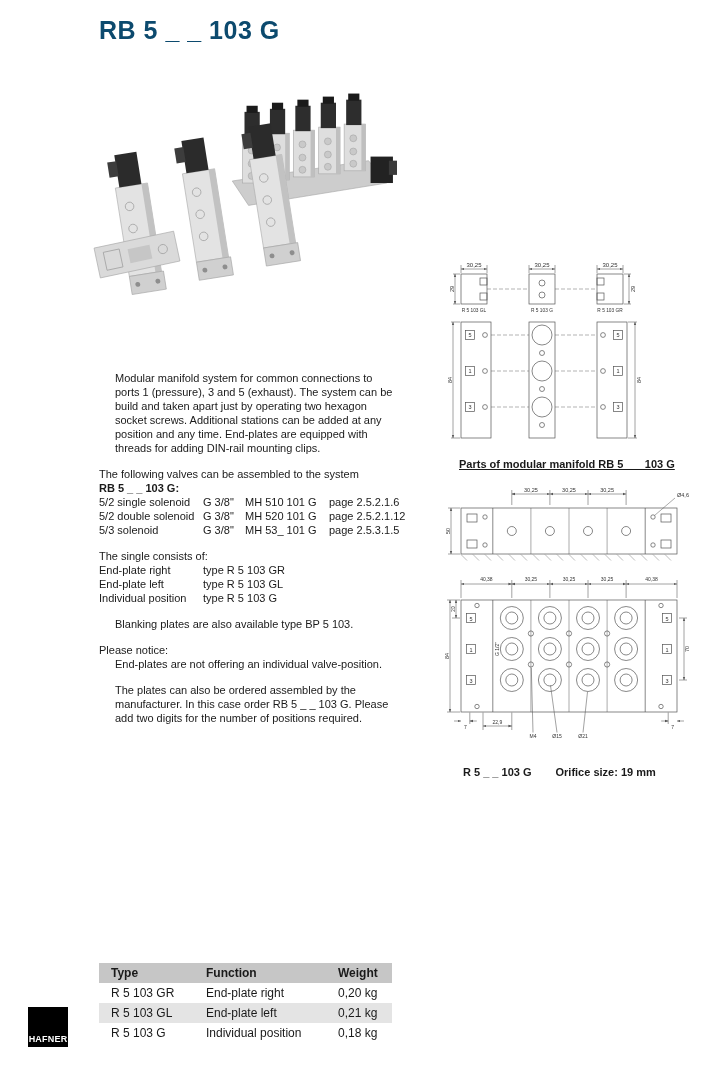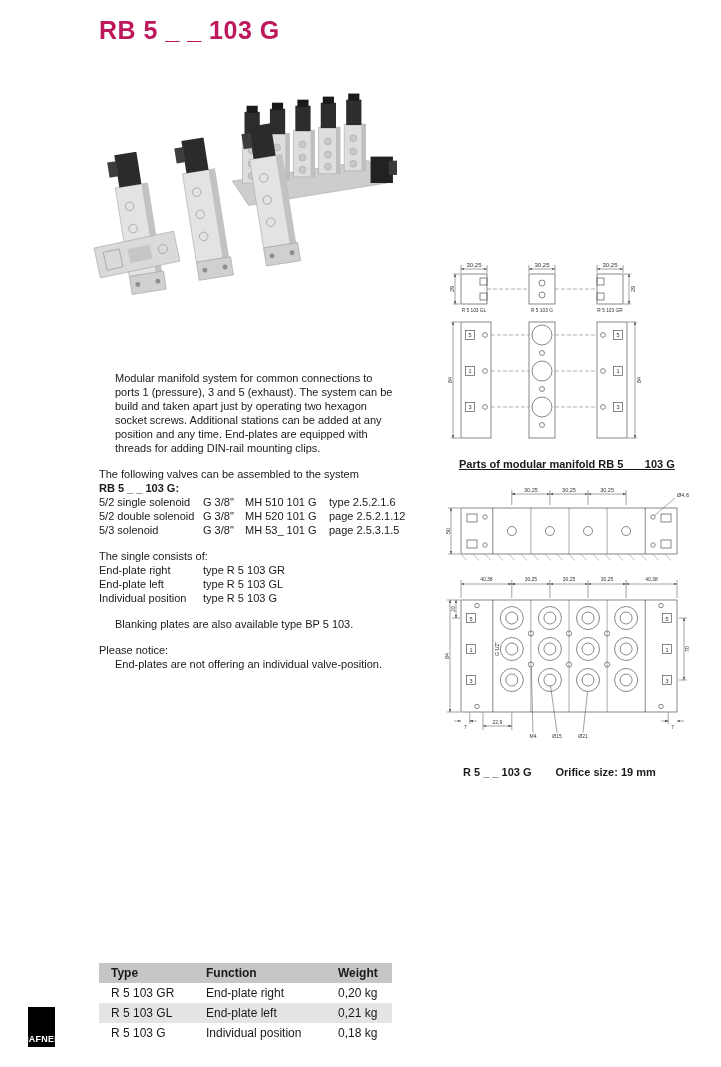--- a/index.html
+++ b/index.html
@@ -1,39 +1,39 @@
 <!DOCTYPE html>
 <html><head>
 <meta charset="utf-8">
 <style>
   html,body { margin:0; padding:0; background:#fff; }
   .page { position:relative; width:721px; height:1067px; background:#ffffff;
           font-family:"Liberation Sans", sans-serif; color:#1a1a1a; overflow:hidden; }
   .title { position:absolute; left:99px; top:16px; margin:0; font-size:25px;
-           font-weight:bold; color:#be185d; letter-spacing:.5px; }
+           font-weight:bold; color:#0c4a6e; letter-spacing:.5px; }
   .photo { position:absolute; left:92px; top:86px; width:305px; height:252px; }
   .text-col { position:absolute; left:99px; top:371px; width:312px; font-size:11px; line-height:14px; }
   .text-col p { margin:0 16px 12px; }
   .text-col p.tight { margin:0; }
   .bold { font-weight:bold; }
   .valve-grid { display:grid; grid-template-columns:104px 42px 84px auto; margin:0 0 12px; }
   .sys-grid { display:grid; grid-template-columns:104px auto; margin:0 0 12px; }
   .diagram { position:absolute; }
   .d1 { left:447px; top:260px; }
   .d2 { left:443px; top:484px; }
   .caption { position:absolute; font-size:11px; font-weight:bold; white-space:nowrap; }
   .c1 { left:459px; top:458px;text-decoration:underline; }
   .c2 { left:463px; top:766px; }
   .c2 .orifice { font-weight:bold; margin-left:24px; }
   .spec-table { position:absolute; left:99px; top:963px; border-collapse:collapse; font-size:12px; }
   .spec-table th { background:#c6c6c6; font-weight:bold; text-align:left; }
   .spec-table th, .spec-table td { padding:3px 8px 3px 12px; box-sizing:border-box; }
   .spec-table .w1 { width:95px;margin-left:28px; } .spec-table .w2 { width:132px; } .spec-table .w3 { width:66px; }
   .spec-table tr.alt td { background:#e4e4e4; }
-  .logo { position:absolute; left:28px; top:1007px; width:27px; height:40px; background:#000;
+  .logo { position:absolute; left:28px; top:1007px; width:40px; height:40px; background:#000;
           color:#fff; font-size:9px; font-weight:bold; display:flex; align-items:flex-end;
           justify-content:center; padding-bottom:3px; box-sizing:border-box; letter-spacing:.2px; }
   svg { display:block; }
   svg text { font-family:"Liberation Sans", sans-serif; fill:#333; stroke:none; }
 </style>
 </head>
 <body>
 
 <div class="page">
 
@@ -141,21 +141,21 @@
   </div>
 
   <div class="text-col">
     <p>Modular manifold system for common connections to ports 1 (pressure), 3 and 5 (exhaust). The system can be build and taken apart just by operating two hexagon socket screws. Additional stations can be added at any position and any time. End-plates are equipped with threads for adding DIN-rail mounting clips.</p>
     <p class="tight">The following valves can be assembled to the system</p>
     <p class="tight bold">RB 5 _ _ 103 G:</p>
     <div class="valve-grid">
       <span>5/2 single solenoid</span>
       <span>G 3/8"</span>
       <span>MH 510 101 G</span>
-      <span>type 2.5.2.1.6</span>
+      <span>page 2.5.2.1.6</span>
       <span>5/2 double solenoid</span>
       <span>G 3/8"</span>
       <span>MH 520 101 G</span>
       <span>page 2.5.2.1.12</span>
       <span>5/3 solenoid</span>
       <span>G 3/8"</span>
       <span>MH 53_ 101 G</span>
       <span>page 2.5.3.1.5</span>
     </div>
     <p class="tight">The single consists of:</p>
@@ -163,20 +163,21 @@
       <span>End-plate right</span>
       <span>type R 5 103 GR</span>
       <span>End-plate left</span>
       <span>type R 5 103 GL</span>
       <span>Individual position</span>
       <span>type R 5 103 G</span>
     </div>
     <p>Blanking plates are also available type BP 5 103.</p>
     <p class="tight">Please notice:</p>
     <p>End-plates are not offering an individual valve-position.</p>
+    <p>The plates can also be ordered assembled by the manufacturer. In this case order RB 5 _ _ 103 G. Please add two digits for the number of positions required.</p>
   </div>
 
   <div class="diagram d1">
     <svg width="200" height="198" viewBox="0 0 200 198">
       <defs>
         <marker id="arA" viewBox="0 0 10 10" refX="9.5" refY="5" markerWidth="6.5" markerHeight="6.5" orient="auto-start-reverse">
             <path d="M0,1.5 L10,5 L0,8.5 z" fill="#555"></path>
           </marker>
       </defs>
       <g stroke="#555" stroke-width="0.7" fill="none">

